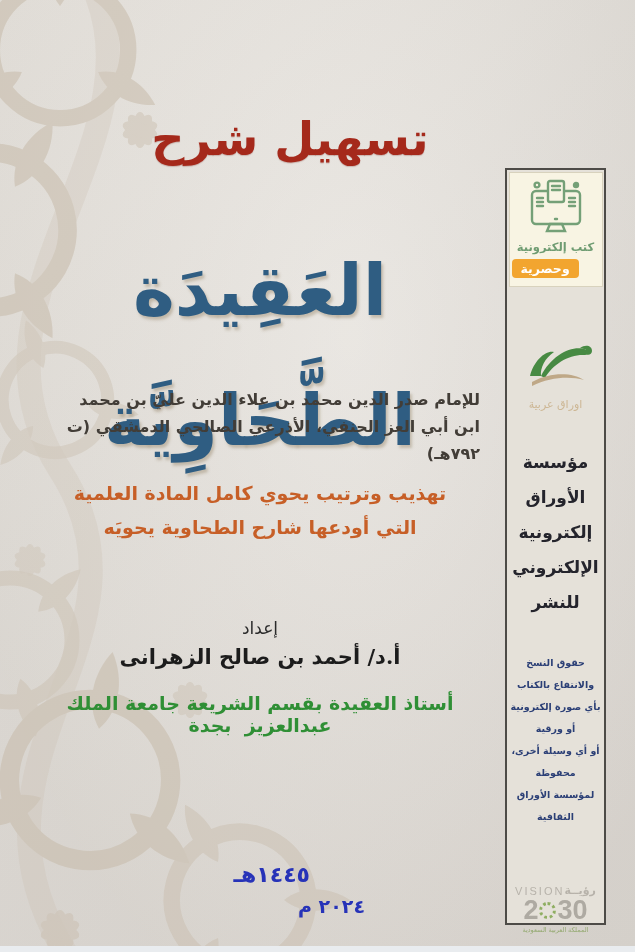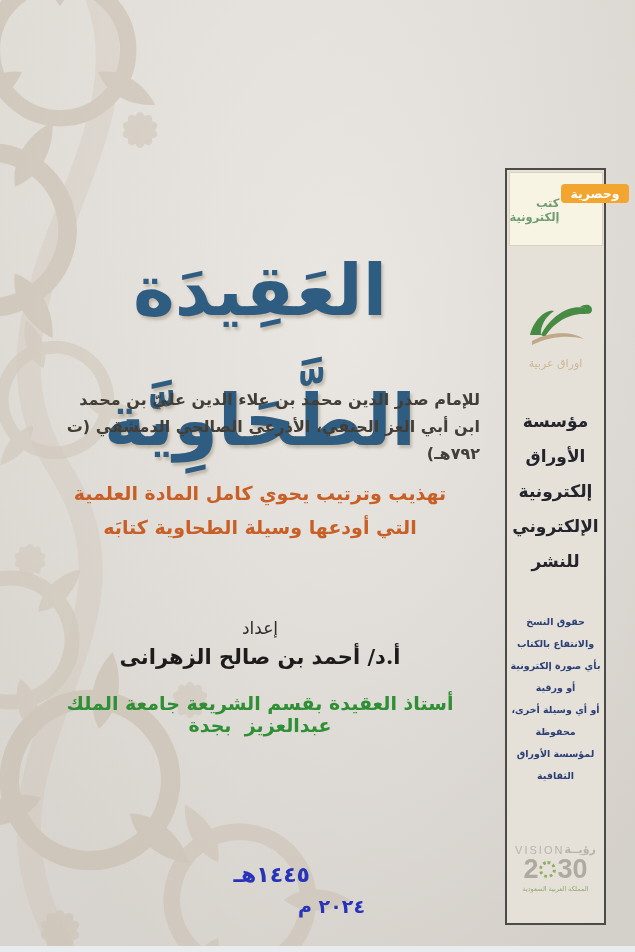--- a/index.html
+++ b/index.html
@@ -32,21 +32,21 @@
   .dates{position:absolute;top:862px;left:155px;width:210px;text-align:right;direction:rtl;
     color:#2733b8;z-index:3;}
   .date-h{font-size:22px;font-weight:bold;padding-right:55px;}
   .date-g{font-size:19px;font-weight:bold;margin-top:8px;padding-left:15px;}
 
   
   .panel{position:absolute;left:505px;top:168px;width:101px;height:757px;z-index:3;
     background:#e5e1d9;border:2px solid #4d4b47;box-sizing:border-box;
     display:flex;flex-direction:column;align-items:center;}
   .badge{width:92px;margin-top:3px;background:#f8f4e3;padding:6px 0 8px 0;
-    display:flex;align-items:center;box-shadow:0 0 0 1px #d8d2bd;}
+    display:flex;flex-direction:column;align-items:center;box-shadow:0 0 0 1px #d8d2bd;}
   .badge-label{direction:rtl;font-size:11.5px;font-weight:bold;color:#6f9c72;margin-top:3px;}
   .badge-chip{align-self:flex-start;margin:5px 0 0 2px;background:#f2a52f;color:#ffffff;
     direction:rtl;font-size:12.5px;font-weight:bold;padding:2px 9px;border-radius:4px;}
   .logo-wrap{margin-top:56px;display:flex;flex-direction:column;align-items:center;}
   .logo-name{direction:rtl;font-size:11px;color:#cdb795;margin-top:2px;letter-spacing:1px;}
   .publisher{margin-top:34px;text-align:center;direction:rtl;font-size:17px;line-height:35px;
     font-weight:bold;color:#24242c;}
   .copyright{margin-top:32px;text-align:center;direction:rtl;font-size:9.5px;line-height:22px;
     font-weight:bold;color:#2b3f76;width:95px;}
   .vision{margin-top:56px;display:flex;flex-direction:column;align-items:center;
@@ -87,31 +87,32 @@
     <use href="#motif" transform="translate(55,400) scale(0.85) rotate(-20)" opacity="0.7"></use>
     <use href="#flower" transform="translate(30,560) scale(0.8)" opacity="0.6"></use>
     <use href="#motif" transform="translate(10,640) scale(1.0) rotate(45)" opacity="0.75"></use>
     <use href="#motif" transform="translate(90,780) scale(1.3) rotate(10)"></use>
     <use href="#flower" transform="translate(190,700) scale(0.9)" opacity="0.7"></use>
     <use href="#motif" transform="translate(240,900) scale(1.1) rotate(-30)" opacity="0.8"></use>
     <use href="#flower" transform="translate(60,930) scale(1.0)" opacity="0.8"></use>
   </svg>
 
   <div class="main">
+    <div class="series-title">تسهيل شرح</div>
 
     <div class="main-title">العَقِيدَة الطَّحَاوِيَّة</div>
 
     <div class="authors">
       <div>للإمام صدر الدين محمد بن علاء الدين عليّ بن محمد</div>
       <div>ابن أبي العز الحنفي، الأذرعي الصالحي الدمشقي (ت ٧٩٢هـ)</div>
     </div>
 
     <div class="subtitle">
       <div>تهذيب وترتيب يحوي كامل المادة العلمية</div>
-      <div>التي أودعها وسيلة الطحاوية كتابَه</div>
+      <div>التي أودعها شارح الطحاوية يحويَه</div>
     </div>
 
     <div class="prep">إعداد</div>
     <div class="editor-name">أ.د/ أحمد بن صالح الزهرانى</div>
     <div class="editor-title">أستاذ العقيدة بقسم الشريعة جامعة الملك عبدالعزيز&nbsp;&nbsp;بجدة</div>
 
     <div class="dates">
       <div class="date-h">١٤٤٥هـ</div>
       <div class="date-g">٢٠٢٤ م</div>
     </div>

